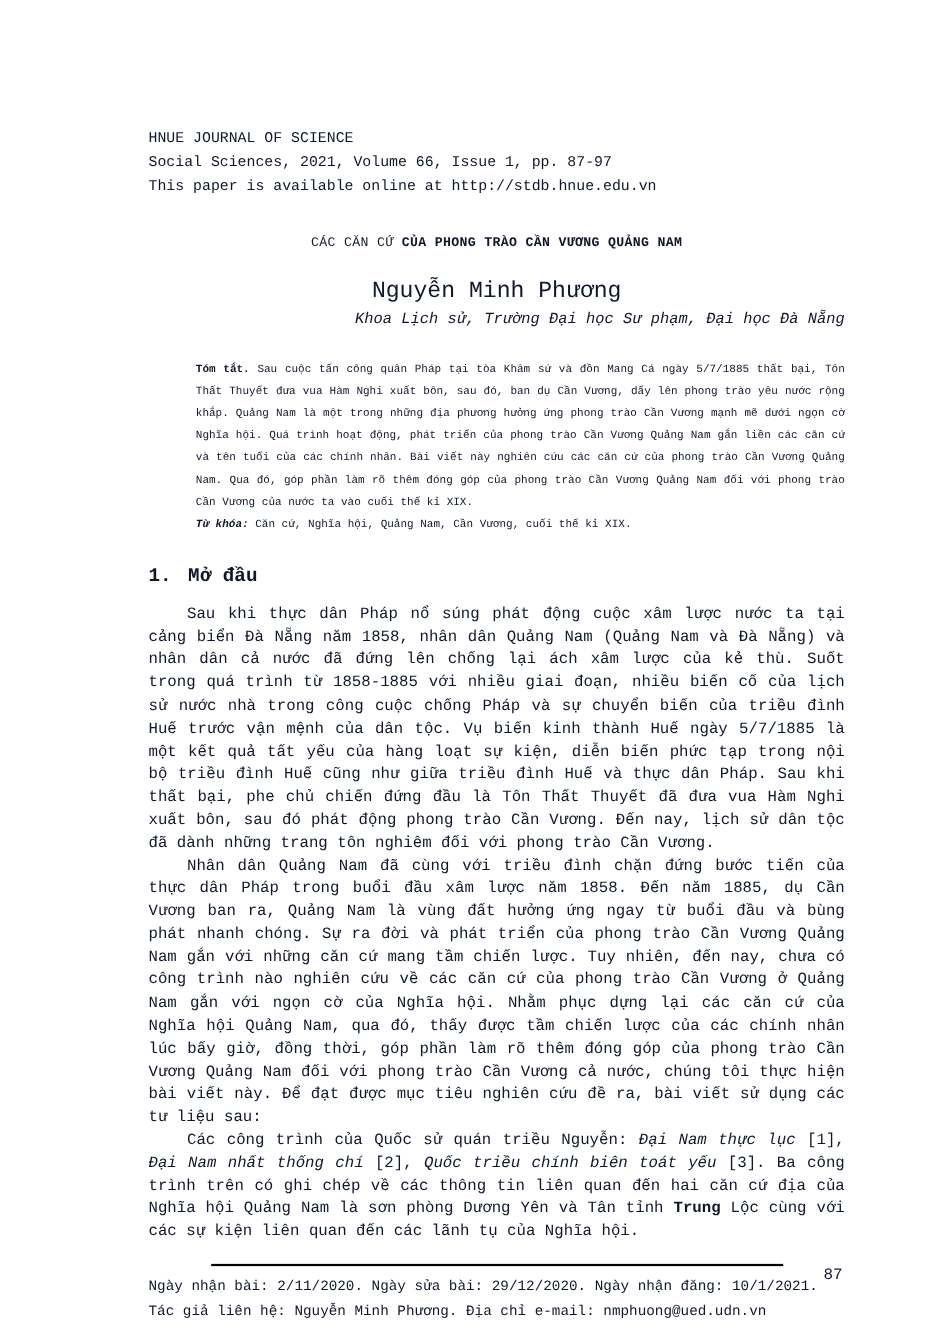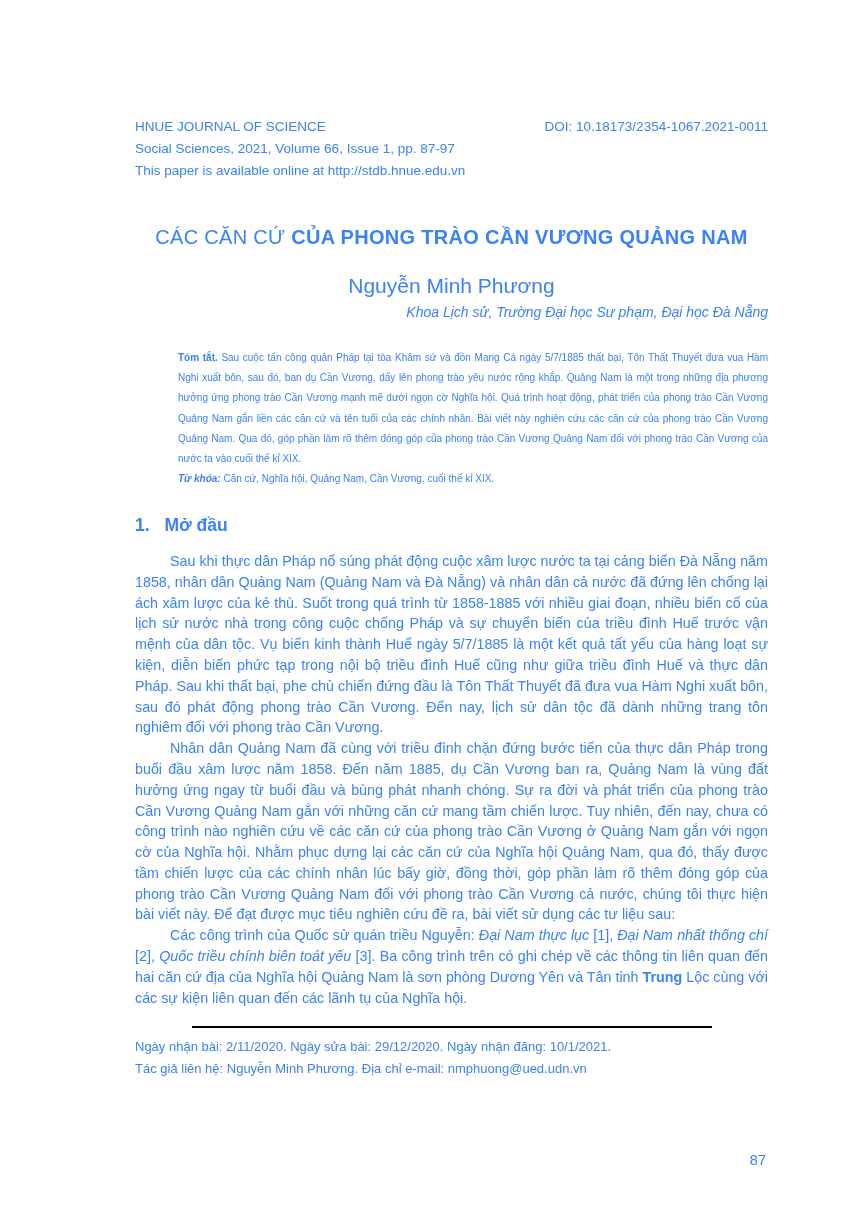--- a/index.html
+++ b/index.html
@@ -5,22 +5,22 @@
   html, body {
     margin: 0;
     padding: 0;
     background: #ffffff;
   }
   .page {
     position: relative;
     width: 826px;
     height: 1212px;
     background: #ffffff;
-    color: #3b82f6;
-    font-family: Liberation Sans, sans-serif;
+    color: #0f172a;
+    font-family: Liberation Mono, monospace;
     overflow: hidden;
   }
   .content {
     padding: 116px 58px 0 135px; 
   }
 
   
   .header-line1 {
     display: flex;
     justify-content: space-between;
@@ -28,23 +28,23 @@
     font-size: 13.5px;
     line-height: 22px;
   }
   .header-line {
     font-size: 13.5px;
     line-height: 22px;
   }
 
   
   .title {
-    margin-top: 42px;
+    margin-top: 32px;
     text-align: center;
-    font-size: 20px;
+    font-size: 12px;
     line-height: 1.3;
     font-weight: normal;
     letter-spacing: 0.3px;
   }
   .title .bold-part { font-weight: bold; }
 
   .author {
     margin-top: 24px;
     text-align: center;
     font-size: 21px;
@@ -108,21 +108,20 @@
   }
 </style>
 </head>
 <body>
 
 <div class="page">
   <div class="content">
 
     <div class="header-line1">
       <span>HNUE JOURNAL OF SCIENCE</span>
-      <span>DOI: 10.18173/2354-1067.2021-0011</span>
     </div>
     <div class="header-line">Social Sciences, 2021, Volume 66, Issue 1, pp. 87-97</div>
     <div class="header-line">This paper is available online at http://stdb.hnue.edu.vn</div>
 
     <h1 class="title"><span>CÁC CĂN CỨ </span><span class="bold-part">CỦA PHONG TRÀO CẦN VƯƠNG QUẢNG NAM</span></h1>
 
     <div class="author">Nguyễn Minh Phương</div>
     <div class="affiliation">Khoa Lịch sử, Trường Đại học Sư phạm, Đại học Đà Nẵng</div>
 
     <div class="abstract">

